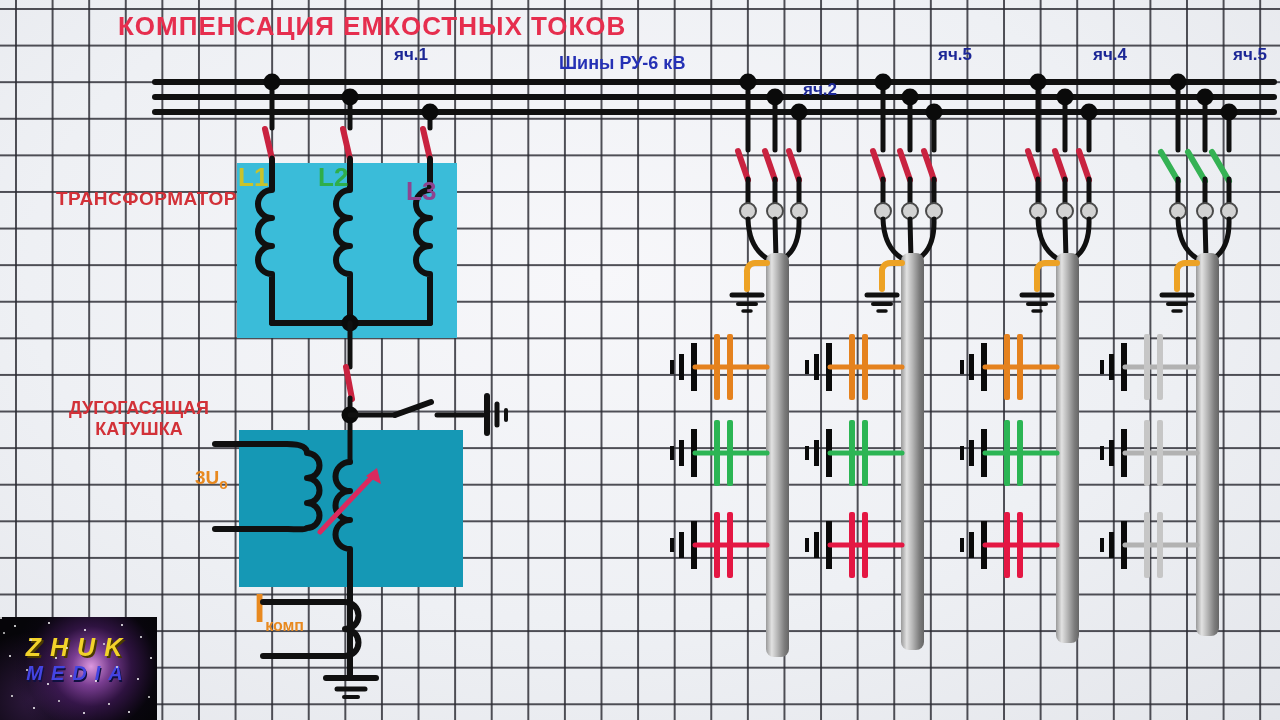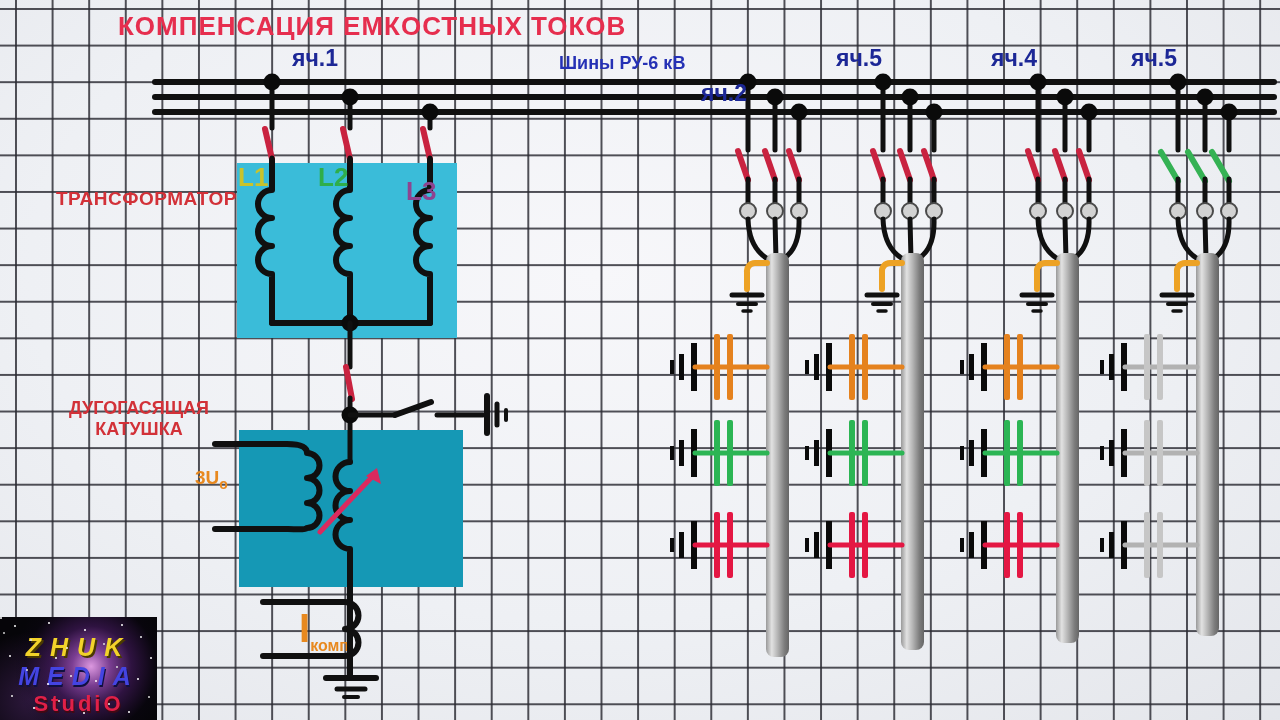--- a/index.html
+++ b/index.html
@@ -10,45 +10,45 @@
     background-image:
       linear-gradient(to right, rgba(42,42,50,.82) 0, rgba(42,42,50,.82) 2px, transparent 2px),
       linear-gradient(to bottom, rgba(42,42,50,.82) 0, rgba(42,42,50,.82) 2px, transparent 2px),
       radial-gradient(ellipse at 45% 38%, #f7f7fa 0%, #eef0f4 55%, #e3e5ea 100%);
     background-size:36.6px 36.6px,36.6px 36.6px,100% 100%;
     background-position:15px 0,0 8px,0 0;
     padding-left:46px;
   }
   .lbl{position:absolute;white-space:nowrap;}
   .title{left:118px;top:11px;font-size:26px;font-weight:bold;letter-spacing:1px;color:var(--title_red);}
-  .cell-label{position:absolute;top:45px;width:136px;text-align:left;font-size:23px;font-weight:bold;color:var(--label_blue);}
+  .cell-label{position:absolute;top:45px;width:136px;text-align:right;font-size:17px;font-weight:bold;color:var(--label_blue);}
   .bus-label{left:547px;top:53px;font-size:18px;font-weight:bold;color:var(--bus_blue);margin-left:12px;}
   .transformer-label{left:56px;top:168px;font-size:19px;font-weight:bold;letter-spacing:.5px;color:var(--label_red);margin-top:20px;}
   .coil-label{left:56px;top:398px;width:166px;text-align:center;font-size:18px;font-weight:bold;line-height:21px;color:var(--label_red);white-space:normal;position:absolute;}
   .u0-label{left:195px;top:467px;font-size:19px;font-weight:bold;color:var(--orange_text);}
   .u0-label sub{font-size:14px;}
-  .icomp-label{left:254px;top:608px;font-size:40px;font-weight:bold;color:var(--orange_text);line-height:40px;margin-left:45px;}
+  .icomp-label{left:254px;top:588px;font-size:40px;font-weight:bold;color:var(--orange_text);line-height:40px;}
   .icomp-label sub{font-size:16px;font-weight:bold;}
   .phase-label{position:absolute;font-size:26px;font-weight:bold;}
   svg{position:absolute;left:0;top:0;}
   
   .logo{position:absolute;left:0;top:617px;width:157px;height:103px;overflow:hidden;
     background:
       radial-gradient(circle at 58% 48%, rgba(231,160,235,.95) 0%, rgba(160,80,190,.75) 18%, rgba(80,30,110,.55) 38%, rgba(20,8,35,.15) 62%, rgba(0,0,0,0) 75%),
       radial-gradient(circle at 20% 80%, rgba(120,60,160,.35) 0%, rgba(0,0,0,0) 45%),
       #060509;
     text-align:center;}
   .logo .stars{position:absolute;left:0;top:0;width:2px;height:2px;background:#fff;border-radius:50%;
     box-shadow:14px 8px 0 #fff,30px 22px 0 #ddd,48px 5px 0 #fff,66px 30px 0 #eee,84px 12px 0 #fff,
       103px 26px 0 #ddd,121px 7px 0 #fff,140px 19px 0 #eee,9px 38px 0 #fff,26px 52px 0 #ddd,
       47px 66px 0 #fff,70px 58px 0 #eee,95px 63px 0 #fff,116px 49px 0 #ddd,137px 61px 0 #fff,
       11px 78px 0 #eee,33px 90px 0 #fff,58px 83px 0 #ddd,83px 95px 0 #fff,108px 86px 0 #eee,
       128px 94px 0 #fff,148px 79px 0 #ddd,55px 40px 0 #fff,150px 40px 0 #fff,3px 15px 0 #ccc;}
   .logo-l1{margin-top:16px;font-size:25px;font-weight:bold;font-style:italic;letter-spacing:9px;color:#f2d32a;text-shadow:2px 2px 0 #4a3a00;}
-  .logo-l2{font-size:25px;font-weight:bold;font-style:italic;letter-spacing:8px;color:#4444e2;text-shadow:1px 2px 0 #101040;}
+  .logo-l2{font-size:20px;font-weight:bold;font-style:italic;letter-spacing:8px;color:#4444e2;text-shadow:1px 2px 0 #101040;}
   .logo-l3{font-size:22px;font-weight:bold;letter-spacing:3px;color:#e02048;text-shadow:1px 2px 0 #400a14;}
 </style>
 </head>
 <body>
 
 <div id="stage">
 
   <div class="lbl title">КОМПЕНСАЦИЯ ЕМКОСТНЫХ ТОКОВ</div>
 
   <div class="cell-label" style="left:292px">яч.1</div>
@@ -339,15 +339,14 @@
       <div class="cell-label" style="left: 1131px;">яч.5</div>
       <div class="phase-label" style="left: 238px; top: 162px; color: rgb(201, 195, 42);">L1</div>
       <div class="phase-label" style="left: 318px; top: 162px; color: rgb(47, 174, 74);">L2</div>
       <div class="phase-label" style="left: 406px; top: 176px; color: rgb(142, 68, 144);">L3</div>
     </div>
 
   <div class="logo">
     <div class="stars"></div>
     <div class="logo-l1">ZHUK</div>
     <div class="logo-l2">MEDIA</div>
-    <div class="logo-l3">StudiO</div>
   </div>
 </div>
 
 </body></html>

